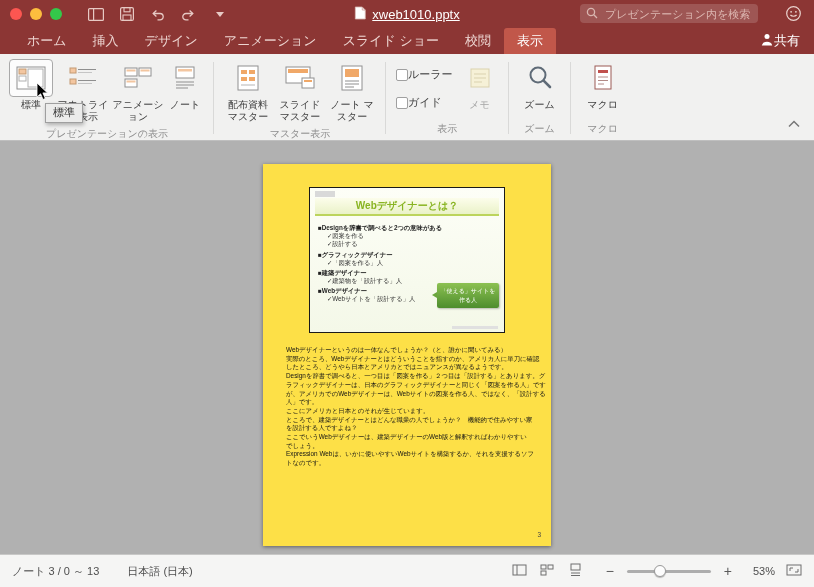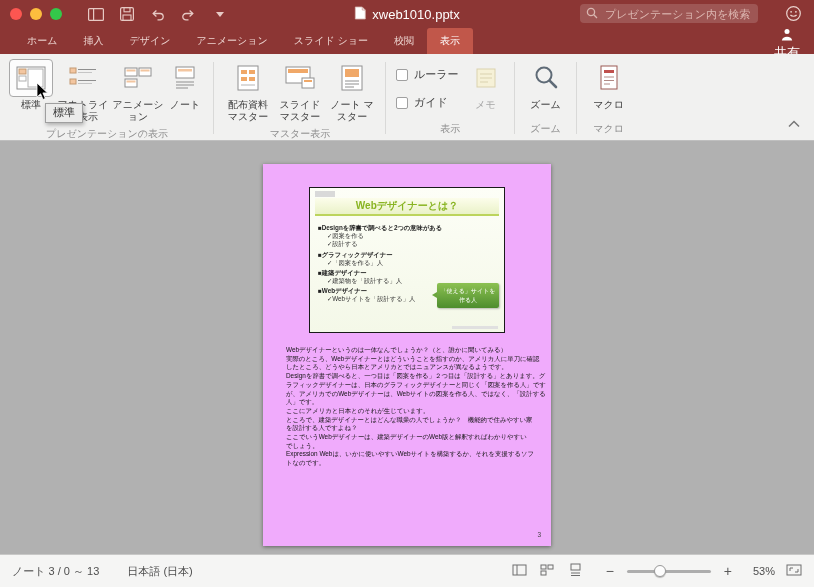--- a/index.html
+++ b/index.html
@@ -7,55 +7,55 @@
   .app { position:relative; width:814px; height:587px; overflow:hidden; background:#B1B1B1; user-select:none; }
 
   
   .titlebar { position:absolute; top:0; left:0; right:0; height:28px; background:#8C3634; display:flex; align-items:center; }
   .traffic { display:flex; gap:8px; margin-left:10px; }
   .light { width:12px; height:12px; border-radius:50%; }
   .light.red { background:#FC5651; } .light.yellow { background:#FDBD3E; } .light.green { background:#34C84A; }
   .qat { display:flex; align-items:center; gap:16px; margin-left:26px; color:#E7C9C4; }
   .qat svg { display:block; }
   .caret-down { width:0; height:0; border-left:4px solid transparent; border-right:4px solid transparent; border-top:5px solid #E7C9C4; margin-left:4px; }
-  .title-center { position:absolute; left:50%; top:0; height:28px; transform:translateX(-50%); display:flex; align-items:center; gap:6px; color:#FFFFFF; font-size:13px; white-space:nowrap; }
+  .title-center { position:absolute; left:50%; top:0; height:28px; transform:translateX(-50%); display:flex; align-items:center; gap:6px; color:#FFFFFF; font-size:13px; white-space:nowrap;text-decoration:underline; }
   .searchbox { position:absolute; right:56px; top:4px; width:178px; height:19px; background:rgba(255,255,255,0.16); border-radius:4px; display:flex; align-items:center; padding:0 6px; gap:5px; }
   .searchbox input { background:transparent; border:none; outline:none; color:#fff; font-size:11px; width:100%; font-family:inherit; }
   .searchbox input::placeholder { color:#DDB8B2; }
   .smiley { position:absolute; right:12px; top:5px; }
 
   
   .tabrow { position:absolute; top:28px; left:0; right:0; height:26px; background:#8C3634; display:flex; align-items:stretch; padding-left:14px; }
-  .tab { display:flex; align-items:center; padding:0 13px; color:#EDD5D1; font-size:10px; white-space:nowrap; border-radius:3px 3px 0 0; }
+  .tab { display:flex; align-items:center; padding:0 13px; color:#EDD5D1; font-size:13px; white-space:nowrap; border-radius:3px 3px 0 0; }
   .tab.active { background:#C1574A; color:#FFFFFF; }
-  .share-btn { margin-left:auto; margin-right:14px; display:flex; align-items:center; color:#FFFFFF; font-size:13px;flex-direction:column; }
+  .share-btn { margin-left:auto; margin-right:14px; display:flex; align-items:center; color:#FFFFFF; font-size:13px; }
 
   
   .ribbon { position:absolute; top:54px; left:0; right:0; height:87px; background:#F1F1F0; border-bottom:1px solid #BFBFBF; display:flex; }
   .rgroup { position:relative; display:flex; flex-direction:column; padding:5px 8px 1px; }
   .rgroup:not(:last-of-type)::after { content:""; position:absolute; right:0; top:8px; bottom:6px; width:1px; background:#D9D9D8; }
   .rrow { display:flex; align-items:flex-start; flex:1; }
   .rbtn { display:flex; flex-direction:column; align-items:center; text-align:center; }
   .iconw { height:38px; display:flex; align-items:center; justify-content:center; padding:2px 6px; border:1px solid transparent; border-radius:4px; }
   .rbtn.selected .iconw { background:#FCFCFC; border-color:#A9A9A9; }
   .rlabel { font-size:10px; color:#3F3F3F; line-height:1.2; margin-top:2px; }
   .rbtn.disabled .rlabel { color:#A5A5A5; }
   .glabel { text-align:center; font-size:10px; color:#8E8E8E; padding:4px 0 3px; white-space:nowrap; }
   .chkcol { display:flex; flex-direction:column; gap:13px; padding:8px 6px 0 2px; }
-  .chk { display:flex; align-items:center; gap:6px; font-size:11px; color:#3F3F3F; white-space:nowrap; }
+  .chk { display:flex; align-items:center; font-size:11px; color:#3F3F3F; white-space:nowrap; }
   .chkbox { width:12px; height:12px; background:#FFFFFF; border:1px solid #A0A0A0; border-radius:2px; flex:0 0 auto; }
   .ribbon-collapse { position:absolute; right:14px; top:60px; }
 
   
   .tooltip { position:absolute; left:45px; top:103px; background:#ECECEB; border:1px solid #9F9F9F; box-shadow:1px 2px 4px rgba(0,0,0,0.28); font-size:11px; color:#333; padding:1px 7px 2px; z-index:50; }
   .cursor { position:absolute; left:36px; top:82px; z-index:51; }
 
   
   .docarea { position:absolute; top:142px; left:0; right:0; bottom:27px; background:#B1B1B1; overflow:hidden; }
-  .page { position:relative; width:288px; height:382px; background:#f0abfc; margin:22px auto 0; box-shadow:0 1px 4px rgba(0,0,0,0.45); overflow:hidden; }
+  .page { position:relative; width:288px; height:382px; background:#fde047; margin:22px auto 0; box-shadow:0 1px 4px rgba(0,0,0,0.45); overflow:hidden; }
 
   .slide { position:absolute; top:23px; left:50%; transform:translateX(-50%); width:196px; height:146px; border:1px solid #1A1A1A; background:linear-gradient(180deg,#FDFEF7,#F4F8E8); }
   .slide-logo { position:absolute; top:3px; left:5px; width:20px; height:6px; background:#D9D9D9; }
   .stitle { position:absolute; top:10px; left:5px; right:5px; height:18px; background:linear-gradient(180deg,#FCFDEB,#EAF2C8); border-bottom:2px solid #BCD45D; display:flex; align-items:center; justify-content:center; font-size:10px; font-weight:bold; color:#88B421; white-space:nowrap; }
   .sbody { position:absolute; top:34px; left:8px; right:8px; font-size:6.3px; color:#1F1F1F; line-height:1.3; }
   .sbody .l1 { font-weight:bold; margin-top:2px; }
   .sbody .l2 { padding-left:9px; color:#333; }
   .callout { position:absolute; right:5px; bottom:24px; width:62px; padding:4px 2px; text-align:center; color:#FFFFFF; font-size:6px; line-height:1.4; background:linear-gradient(180deg,#8CC152,#4E8D2D); border-radius:2px; box-shadow:1px 1px 2px rgba(0,0,0,0.25); }
   .callout::before { content:""; position:absolute; left:-5px; top:9px; border-top:3px solid transparent; border-bottom:3px solid transparent; border-right:5px solid #6AA63D; }
   .copyline { position:absolute; right:6px; bottom:3px; width:46px; height:3px; background:#E0E0E0; }

